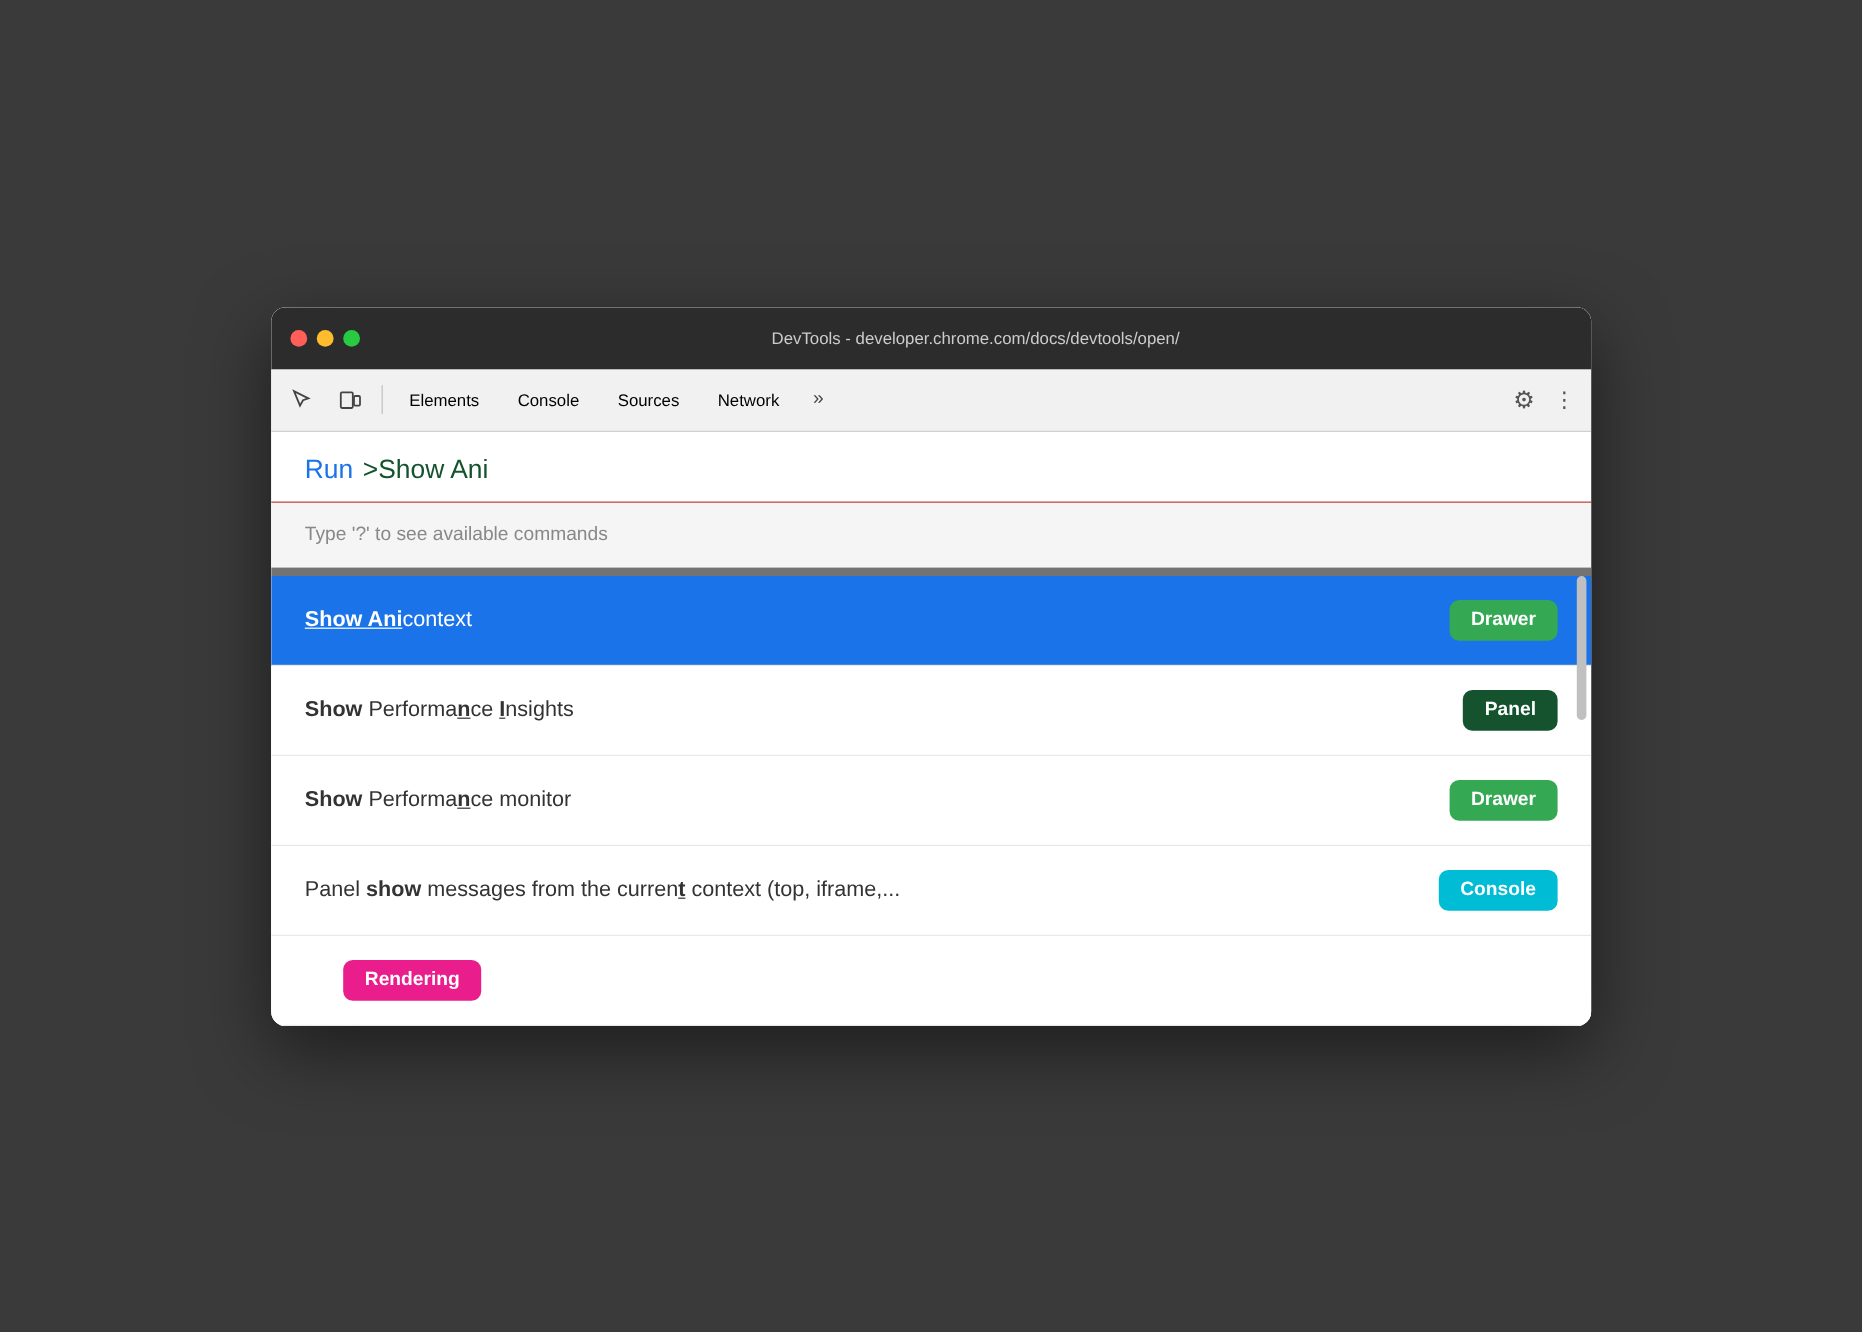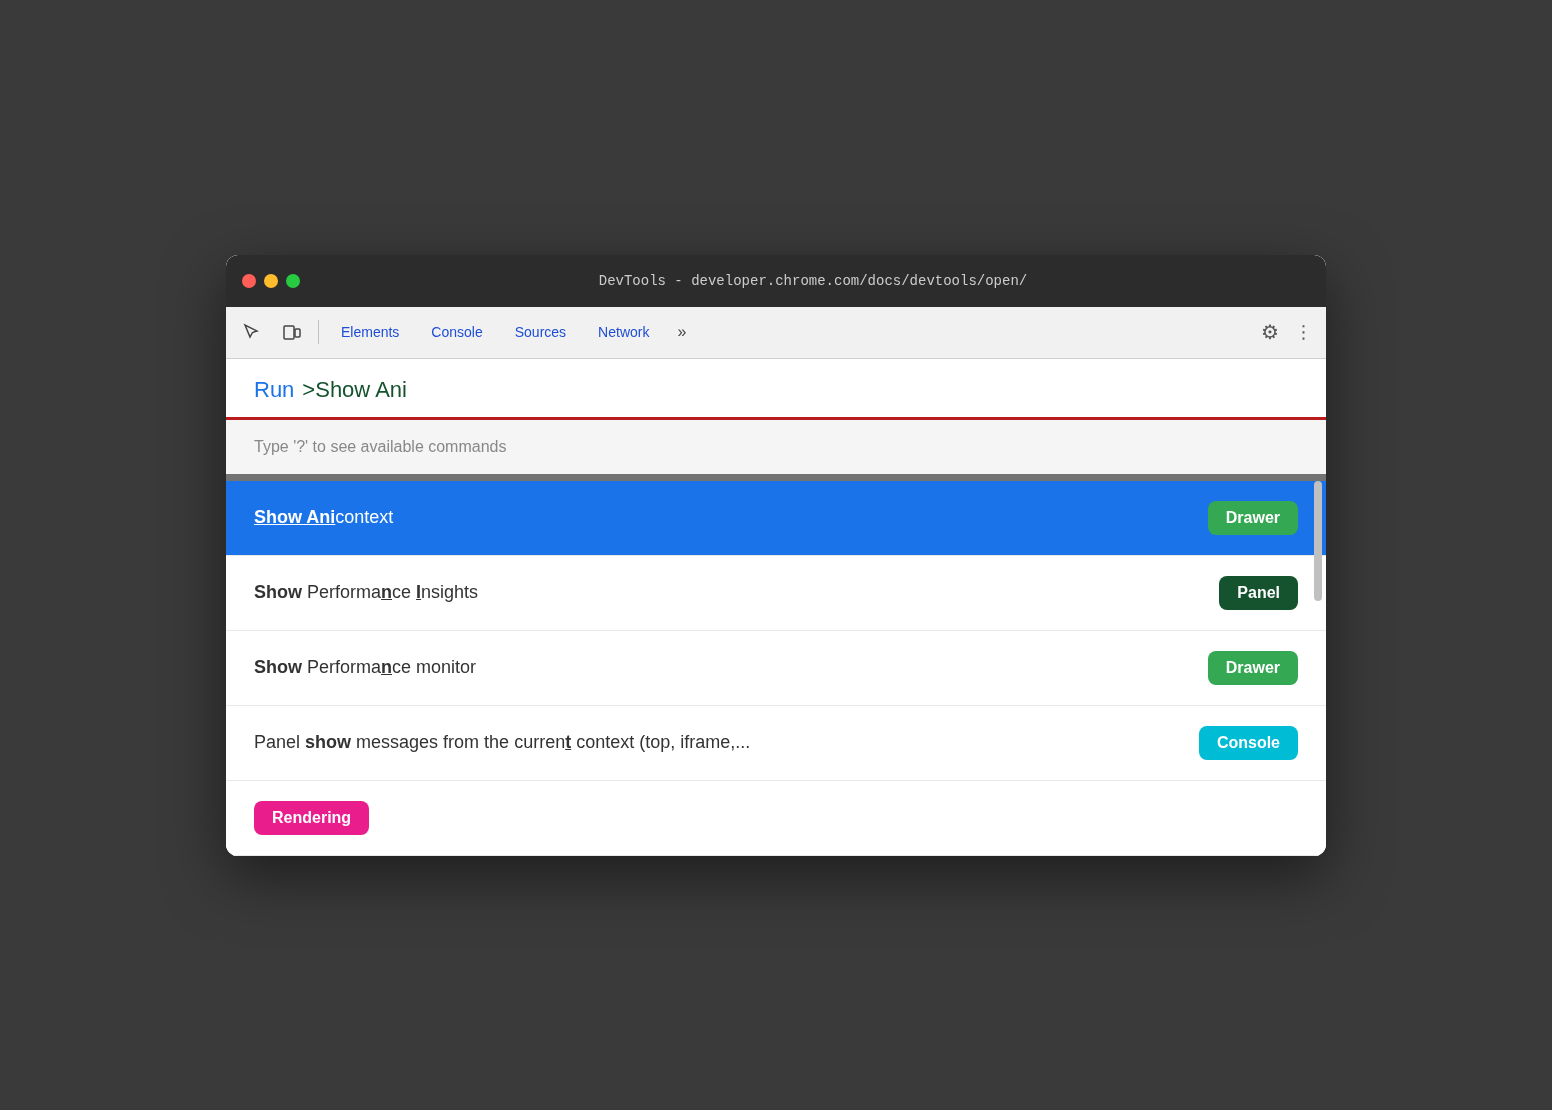--- a/index.html
+++ b/index.html
@@ -21,21 +21,20 @@
       overflow: hidden;
     }
 
     .titlebar {
       background: #2c2c2c;
       height: 52px;
       display: flex;
       align-items: center;
       padding: 0 16px;
       border-radius: 12px 12px 0 0;
-      font-family: Liberation Mono, monospace;
     }
 
     .traffic-lights {
       display: flex;
       gap: 8px;
       margin-right: 16px;
     }
 
     .traffic-light {
       width: 14px;
@@ -80,21 +79,21 @@
     .toolbar-divider {
       width: 1px;
       height: 24px;
       background: #c0c0c0;
       margin: 0 4px;
     }
 
     .toolbar-tab {
       padding: 6px 14px;
       font-size: 14px;
-      color: #1d4ed8;
+      color: #000000;
       cursor: pointer;
       border-radius: 4px;
       white-space: nowrap;
     }
 
     .toolbar-more {
       font-size: 16px;
       color: #444;
       padding: 6px 10px;
       cursor: pointer;
@@ -125,21 +124,21 @@
       letter-spacing: 1px;
     }
 
     .command-palette {
       background: #fff;
     }
 
     .command-header {
       padding: 18px 28px 14px;
       font-size: 22px;
-      border-bottom: 3px solid #b91c1c;
+      border-bottom: 1px solid #b91c1c;
       display: flex;
       align-items: flex-start;
       gap: 8px;
     }
 
     .command-run {
       color: #1a73e8;
       font-weight: 400;
     }
 
@@ -200,20 +199,21 @@
     }
 
     .badge {
       padding: 8px 18px;
       border-radius: 8px;
       font-size: 16px;
       font-weight: 600;
       color: #fff;
       white-space: nowrap;
       flex-shrink: 0;
+      margin-left: 32px;
     }
 
     .badge-drawer { background: #34a853; }
     .badge-panel { background: #14532d; }
     .badge-console { background: #00bcd4; }
     .badge-rendering { background: #e91e8c; }
 
     .scrollbar-area {
       position: relative;
     }

